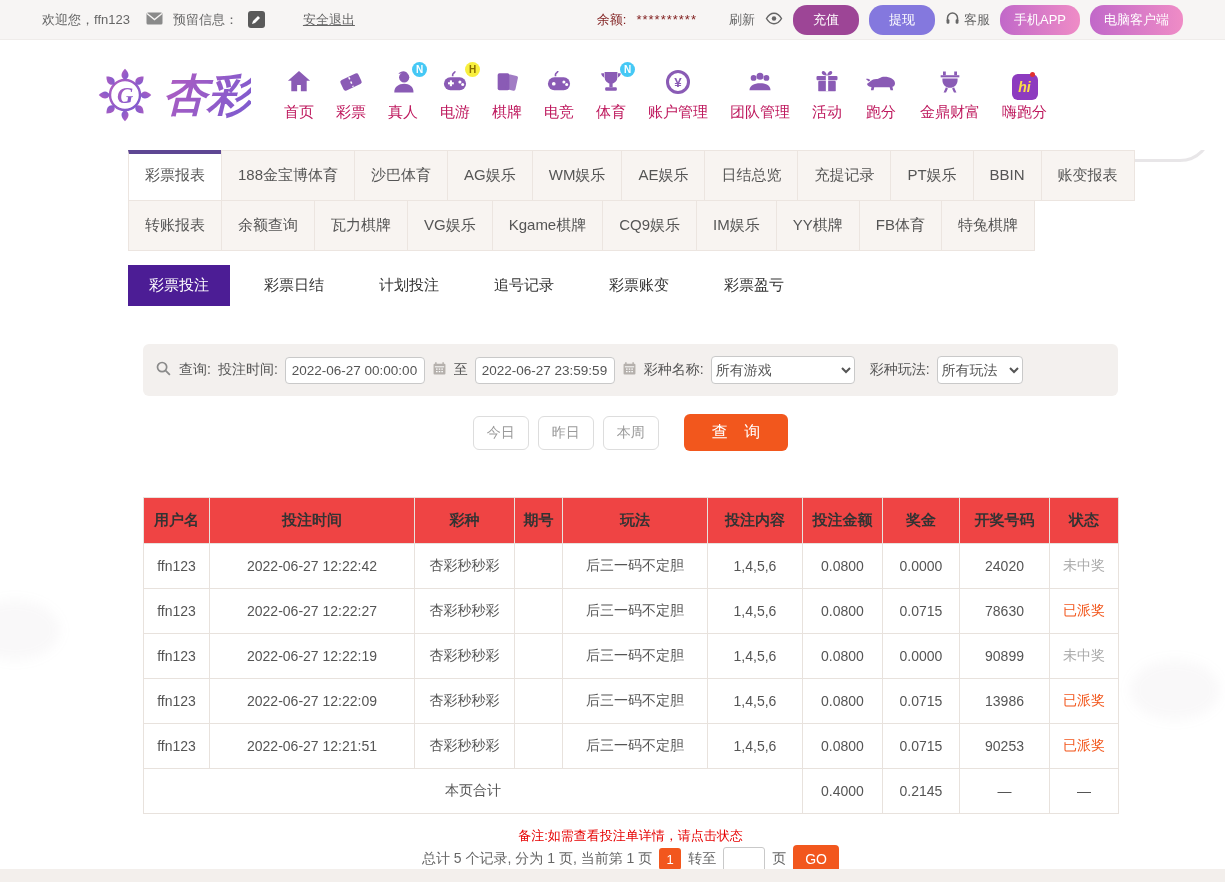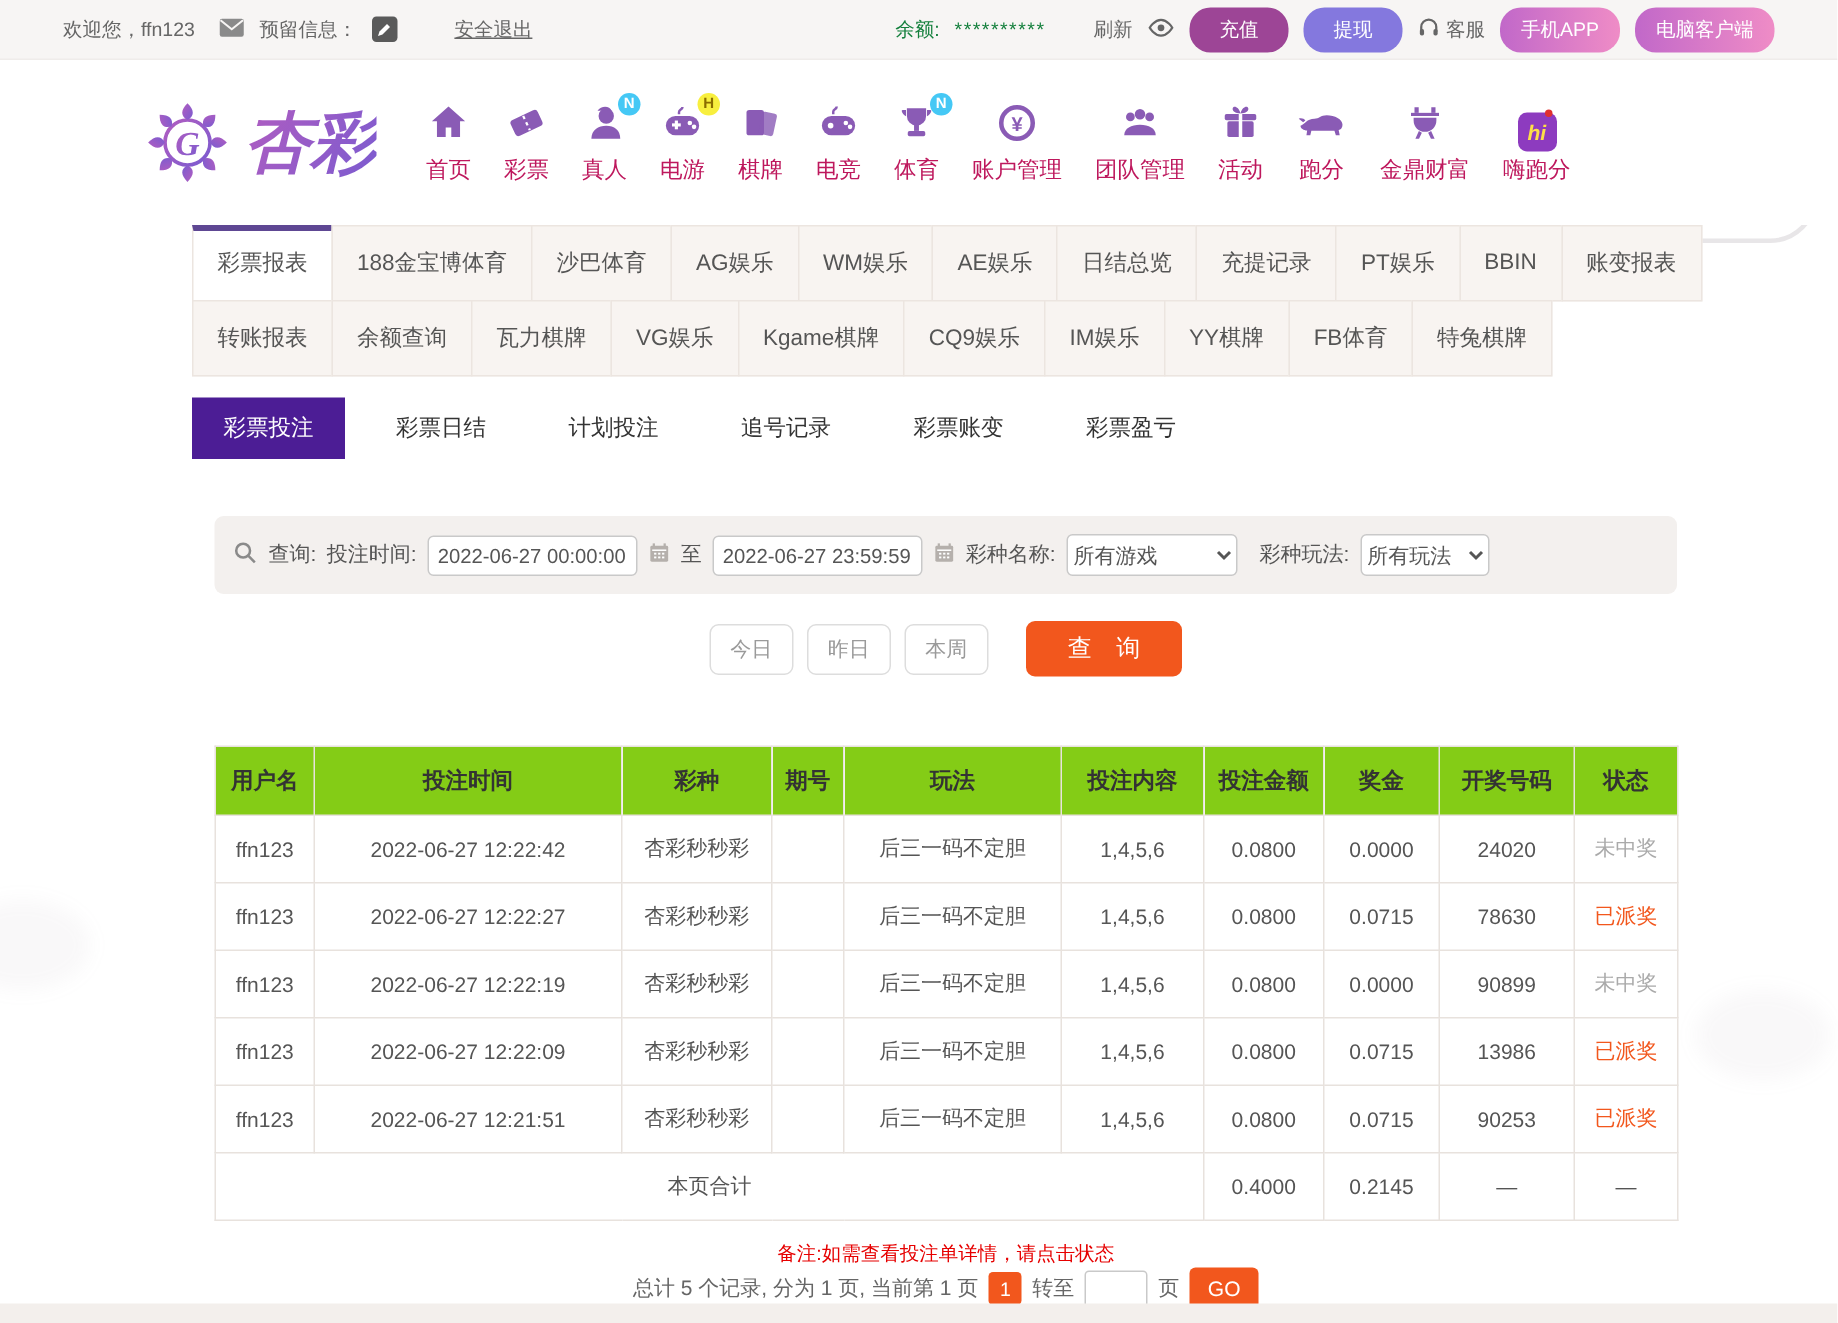--- a/index.html
+++ b/index.html
@@ -13,21 +13,21 @@
     height:40px; background:#f7f5f4; border-bottom:1px solid #efecea;
     display:flex; align-items:center; justify-content:space-between;
     padding:0 42px; font-size:13px; color:#666; position:relative; z-index:3;
   }
   .tb-left, .tb-right { display:flex; align-items:center; gap:10px; }
   .tb-left .welcome { margin-right:6px; }
   .icon-svg { display:inline-block; vertical-align:middle; }
   .edit-chip { width:17px; height:17px; background:#5a5a5a; border-radius:3px;
     display:inline-flex; align-items:center; justify-content:center; }
   .logout { color:#666; text-decoration:underline; margin-left:28px; cursor:pointer; }
-  .balance-label, .balance-val { color:#15803d; }
+  .balance-label, .balance-val { color:#7f1d1d; }
   .balance-val { letter-spacing:1px; margin-right:16px; }
   .refresh { color:#666; margin-left:6px; cursor:pointer; }
   .pill { border:none; color:#fff; font-size:13px; border-radius:14px;
     padding:6px 20px; cursor:pointer; font-family:inherit; }
   .pill.recharge { background:#9d4596; }
   .pill.withdraw { background:#8478de; }
   .pill.pink { background:linear-gradient(90deg,#c168c9,#ef8cc6); padding:6px 14px; }
   .service { display:flex; align-items:center; gap:4px; color:#666; cursor:pointer; }
   
   .header { height:110px; display:flex; align-items:center; padding-left:95px;
@@ -64,29 +64,29 @@
   .subtabs { display:flex; margin-top:15px; }
   .subtab { padding:11px 21px; font-size:15px; color:#333; margin-right:13px; cursor:pointer; }
   .subtab.active { background:#4c1d95; color:#fff; }
   .inner { margin-left:15px; width:975px; }
   .filterbar { margin-top:38px; background:#f3f0ee; border-radius:6px; height:52px;
     display:flex; align-items:center; padding:0 12px; gap:7px; font-size:14px; color:#555; }
   .date-input { width:140px; height:27px; border:1px solid #c9c9c9; border-radius:4px;
     padding:0 6px; font-size:13.5px; color:#555; background:#fff; font-family:inherit; }
   .sel { height:28px; border:1px solid #c9c9c9; border-radius:4px; font-size:14px; color:#555;
     background:#fff; font-family:inherit; }
-  .sel.game { width:114px; } .sel.play { width:86px; }
+  .sel.game { width:144px; } .sel.play { width:86px; }
   .quickbtns { display:flex; justify-content:center; align-items:center; gap:9px; margin-top:18px; }
   .qbtn { border:1px solid #ddd; border-radius:6px; background:#fff; color:#9a9a9a;
     font-size:14px; padding:7px 13px; cursor:pointer; font-family:inherit; }
   .search-btn { background:#f2571d; color:#fff; border:none; border-radius:6px; font-size:16px;
     padding:8px 22px 8px 28px; margin-left:16px; letter-spacing:6px; cursor:pointer; font-family:inherit; }
   table { margin-top:46px; width:975px; border-collapse:collapse; table-layout:fixed; }
   th, td { border:1px solid #e8e2dd; text-align:center; overflow:hidden; }
-  th { height:46px; font-size:15px; color:#333; background:#84cc16; font-weight:bold; }
+  th { height:46px; font-size:15px; color:#333; background:#ef4444; font-weight:bold; }
   td { height:45px; font-size:14px; color:#555; }
   .c-user{width:66px} .c-time{width:205px} .c-game{width:100px} .c-issue{width:48px}
   .c-play{width:145px} .c-bet{width:95px} .c-amt{width:80px} .c-prize{width:77px}
   .c-draw{width:90px} .c-status{width:69px}
   .st-gray { color:#aaa; cursor:pointer; } .st-orange { color:#f2571d; cursor:pointer; }
   .footerbar { display:flex; justify-content:space-between; align-items:center; margin-top:13px; width:975px;flex-direction:column; }
   .note { color:#e60000; font-size:13px; }
   .pager { color:#666; font-size:14px; display:flex; align-items:center; gap:7px; }
   .page-badge { background:#f2571d; color:#fff; min-width:22px; height:22px; display:flex;
     align-items:center; justify-content:center; border-radius:3px; font-size:13px; cursor:pointer; }

